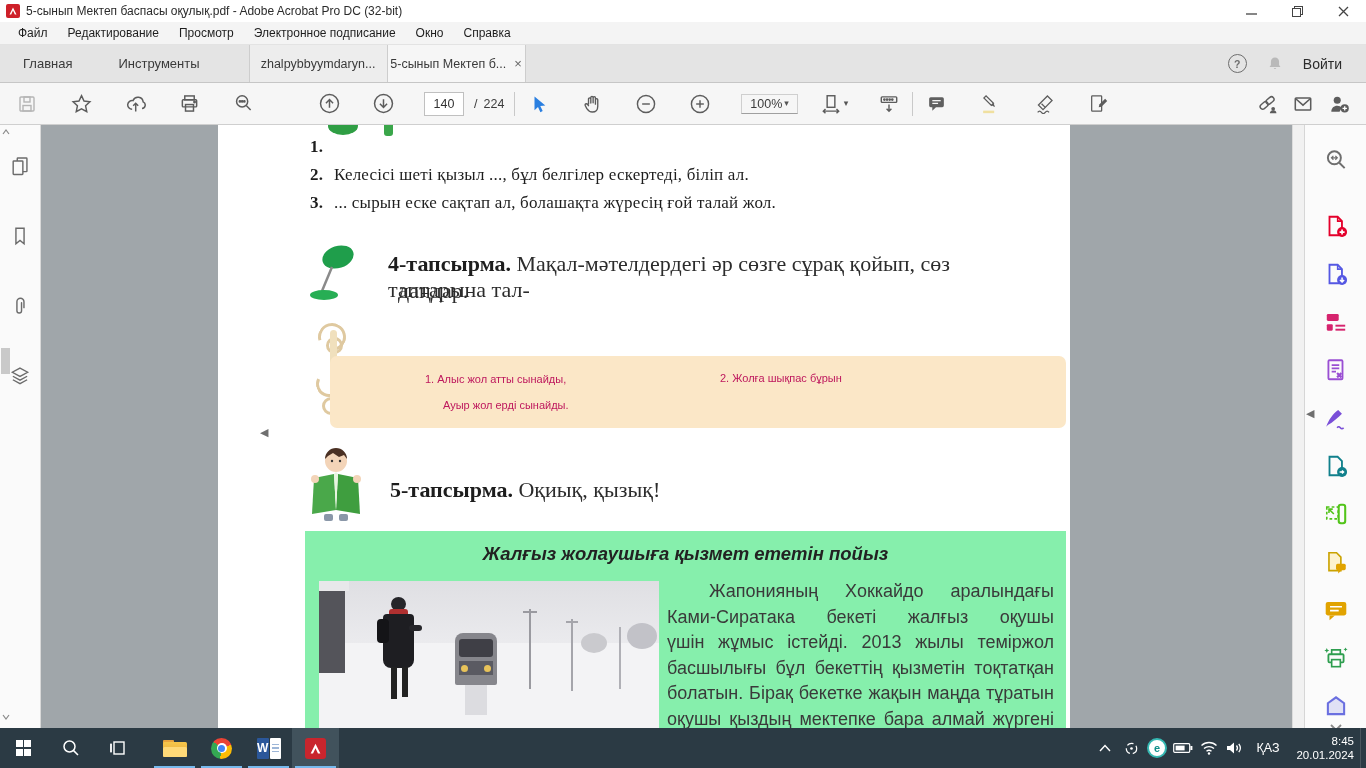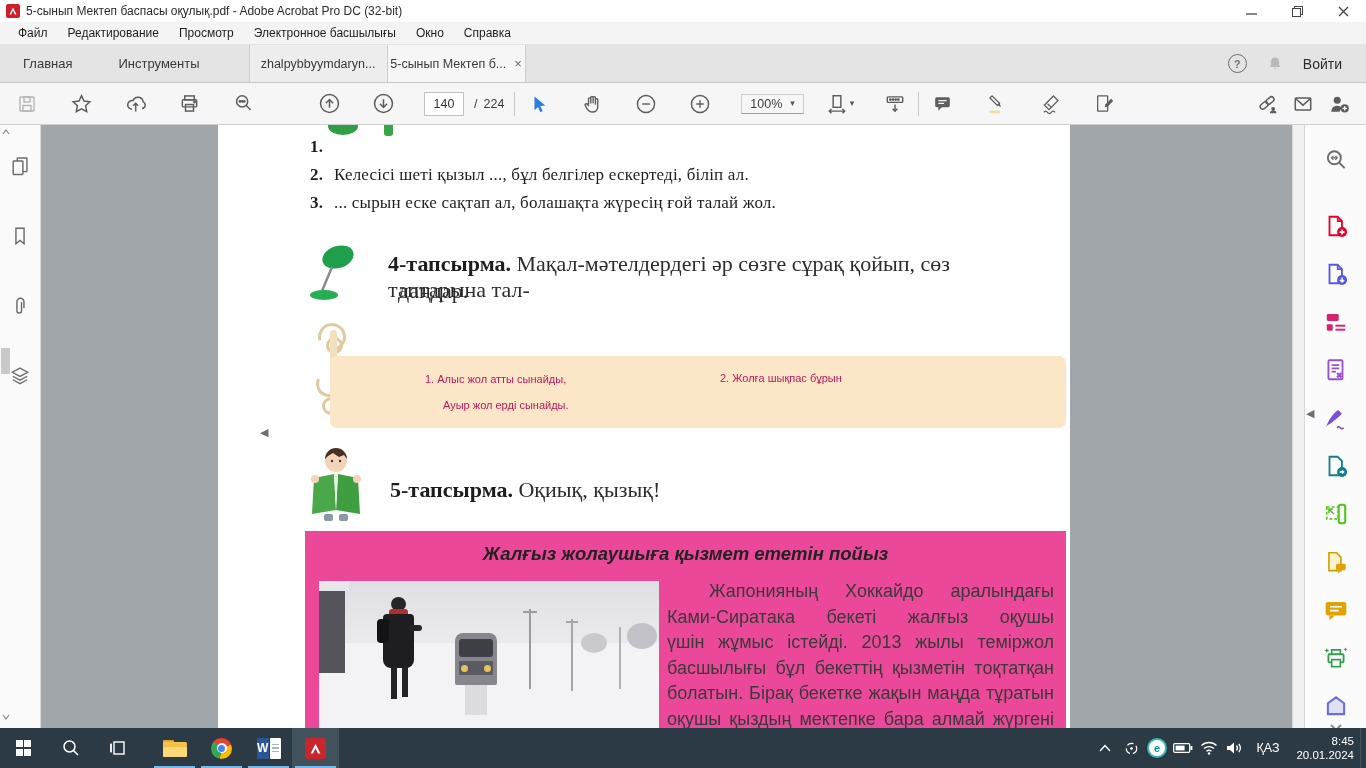--- a/index.html
+++ b/index.html
@@ -36,21 +36,21 @@
   .signin{font-size:14px;color:#2b2b2b}
 
   
   .toolbar{position:absolute;top:83px;left:0;right:0;height:41px;background:#f6f6f6;
            border-bottom:1px solid #cfcfcf;display:flex;align-items:center;padding:0 14px;
            font-size:12.5px;color:#3c3c3c}
   .tbtn{width:26px;height:26px;display:flex;align-items:center;justify-content:center;flex:0 0 auto}
   .tsep{width:1px;height:24px;background:#c9c9c9;margin:0 10px;flex:0 0 auto}
   .page-input{width:34px;height:20px;border:1px solid #c0c0c0;background:#fff;text-align:center;
               font-size:12.5px;color:#333;font-family:"Liberation Sans",sans-serif}
-  .zoom-box{display:flex;align-items:center;gap:8px;border:1px solid #cfcfcf;border-bottom-color:#9f9f9f;
+  .zoom-box{display:flex;align-items:center;gap:2px;border:1px solid #cfcfcf;border-bottom-color:#9f9f9f;
             padding:2px 8px;background:#f6f6f6}
   .caret{font-size:9px;color:#555;line-height:1}
   .gap6{margin-left:6px}.gap10{margin-left:10px}.gap16{margin-left:28px}.gap20{margin-left:20px}.gap60{margin-left:60px}
 
   
   .left-rail{position:absolute;top:125px;left:0;width:40px;bottom:40px;background:#fafafa;
              border-right:1px solid #d9d9d9;display:flex;flex-direction:column;align-items:center;
              padding-top:28px;gap:44px}
   .rail-btn{width:30px;height:26px;display:flex;align-items:center;justify-content:center}
   .doc-area{position:absolute;top:125px;left:41px;width:1251px;bottom:40px;background:#a0a6aa}
@@ -69,21 +69,21 @@
   .collapse-ar{position:absolute;font-size:11px;color:#6f6f6f;line-height:1}
 
   
   .serif{font-family:"Liberation Serif",serif}
   .exline{position:absolute;left:92px;width:740px;display:flex;font-size:17px;color:#1d1d1d;letter-spacing:.2px}
   .exnum{font-weight:bold;width:24px;flex:0 0 auto}
   .task-label{font-weight:bold;color:#1d1d1d}
   .task-row{position:absolute;font-size:22px;color:#2c2c2c}
   .proverb-box{position:absolute;left:112px;top:231px;width:736px;height:72px;background:#fbe7c7;border-radius:7px}
   .pv{position:absolute;font-size:11px;color:#be185d;line-height:26px;white-space:nowrap}
-  .story-box{position:absolute;left:87px;top:406px;width:761px;height:200px;background:#ec4899}
+  .story-box{position:absolute;left:87px;top:406px;width:761px;height:200px;background:#86efac}
   .story-title{position:absolute;top:12px;left:0;width:100%;text-align:center;font-size:18.5px;
                font-weight:bold;font-style:italic;color:#222}
   .story-text{position:absolute;left:362px;top:48px;width:387px}
   .story-line{width:387px;text-align:justify;text-align-last:justify;font-size:18px;line-height:25.5px;color:#3a3a3a}
   .story-line.first{box-sizing:border-box;padding-left:42px}
 
   
   .photo{position:absolute;left:14px;top:50px;width:340px;height:150px;background:#e9e9ec;overflow:hidden}
   .ph{position:absolute}
 
@@ -151,21 +151,21 @@
           <path d="M1,1 L10,10 M10,1 L1,10" stroke="#444" stroke-width="1.3"></path>
         </svg>
     </span>
   </div>
 </div>
 
 <div class="menubar">
   <span class="menu-item">Файл</span>
   <span class="menu-item">Редактирование</span>
   <span class="menu-item">Просмотр</span>
-  <span class="menu-item">Электронное басшылығы</span>
+  <span class="menu-item">Электронное подписание</span>
   <span class="menu-item">Окно</span>
   <span class="menu-item">Справка</span>
 </div>
 
 <div class="tabbar">
   <div class="tab">Главная</div>
   <div class="tab">Инструменты</div>
   <div style="width:26px"></div>
   <div class="doctab">
     <span>zhalpybbyymdaryn...</span>

